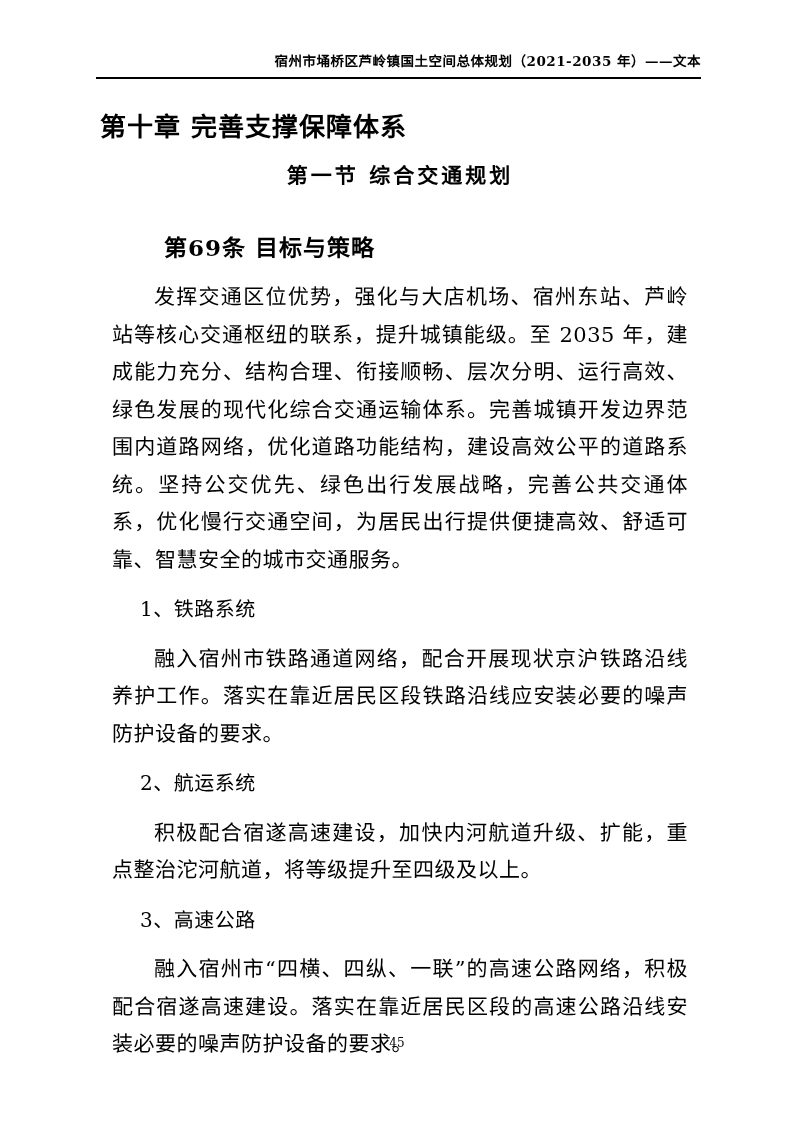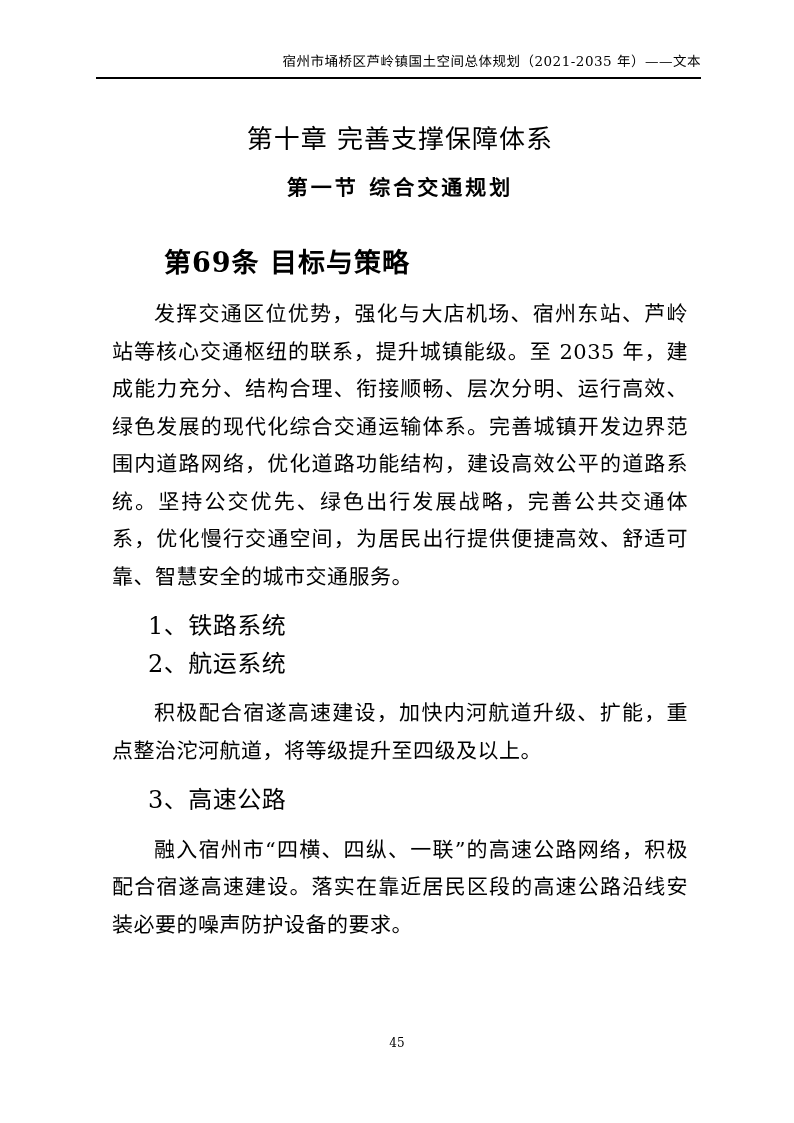--- a/index.html
+++ b/index.html
@@ -16,66 +16,66 @@
     font-family: "DejaVu Serif", "Liberation Serif", serif;
     overflow: hidden;
   }
   .page-header {
     position: absolute;
     top: 50px;
     left: 96px;
     width: 605px;
     text-align: right;
     font-size: 13.5px;
-    font-weight: normal;
+    font-weight: bold;
     letter-spacing: 0.5px;
     padding-bottom: 7px;
     border-bottom: 2.5px solid #000000;
     font-family: "DejaVu Serif", "Liberation Serif", serif;
   }
   .content {
     position: absolute;
     top: 80px;
     left: 100px;
     width: 600px;
   }
   .chapter-title {
-    margin: 38px 0 0 0;
-    text-align: center;
+    margin: 26px 0 0 0;
+    text-align: left;
     font-size: 26px;
-    font-weight: normal;
+    font-weight: bold;
     letter-spacing: 1px;
     font-family: "DejaVu Sans", "Liberation Sans", sans-serif;
   }
   .section-title {
     margin: 16px 0 0 0;
     text-align: center;
     font-size: 21px;
     font-weight: bold;
     letter-spacing: 3px;
     font-family: "DejaVu Serif", "Liberation Serif", serif;
   }
   .article-heading {
     margin: 40px 0 16px 64px;
-    font-size: 27px;
+    font-size: 23px;
     font-weight: bold;
     letter-spacing: 1px;
     font-family: "DejaVu Serif", "Liberation Serif", serif;
   }
   .body-para {
     margin: 12px;
     font-size: 21px;
     line-height: 37.5px;
     text-align: justify;
     text-indent: 2em;
     letter-spacing: 0.5px;
   }
   .sub-heading {
     margin: 0;
-    font-size: 24px;
+    font-size: 20px;
     line-height: 37.5px;
     text-indent: 2em;
     letter-spacing: 0.5px;
   }
   .page-number {
     position: absolute;
     top: 1036px;
     left: 0;
     width: 794px;
     text-align: center;
@@ -97,20 +97,21 @@
     <h2 class="section-title">第一节   综合交通规划</h2>
 
     <div>
       <h3 class="article-heading">第69条 目标与策略</h3>
       <p class="body-para">发挥交通区位优势，强化与大店机场、宿州东站、芦岭站等核心交通枢纽的联系，提升城镇能级。至 2035 年，建成能力充分、结构合理、衔接顺畅、层次分明、运行高效、绿色发展的现代化综合交通运输体系。完善城镇开发边界范围内道路网络，优化道路功能结构，建设高效公平的道路系统。坚持公交优先、绿色出行发展战略，完善公共交通体系，优化慢行交通空间，为居民出行提供便捷高效、舒适可靠、智慧安全的城市交通服务。</p>
     </div>
 
     <div>
 
       <p class="sub-heading">1、铁路系统</p>
+      <p class="body-para">融入宿州市铁路通道网络，配合开展现状京沪铁路沿线养护工作。落实在靠近居民区段铁路沿线应安装必要的噪声防护设备的要求。</p>
 
       <p class="sub-heading">2、航运系统</p>
       <p class="body-para">积极配合宿遂高速建设，加快内河航道升级、扩能，重点整治沱河航道，将等级提升至四级及以上。</p>
 
       <p class="sub-heading">3、高速公路</p>
       <p class="body-para">融入宿州市“四横、四纵、一联”的高速公路网络，积极配合宿遂高速建设。落实在靠近居民区段的高速公路沿线安装必要的噪声防护设备的要求。</p>
     </div>
 
   </div>
 

